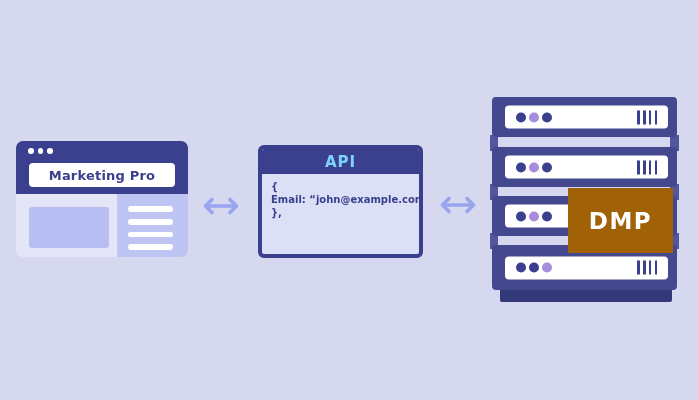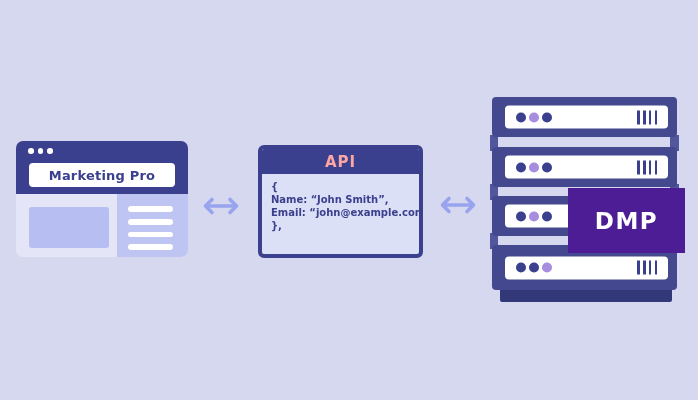--- a/index.html
+++ b/index.html
@@ -23,41 +23,41 @@
   
   .arrow{position:absolute;width:44px;height:20px;}
   .arrow svg{display:block;}
   .arrow-left{left:199px;top:196px;}
   .arrow-right{left:436px;top:195px;}
 
   
   .api{position:absolute;left:258px;top:145px;width:165px;height:113px;box-sizing:border-box;
     border:4px solid #3b408e;border-radius:6px;background:#dce0f6;overflow:hidden;}
   .api-header{height:25px;background:#3b408e;display:flex;align-items:center;justify-content:center;
-    color:#fca5a5;font-weight:bold;font-size:15px;letter-spacing:1px;}
+    color:#7dd3fc;font-weight:bold;font-size:15px;letter-spacing:1px;}
   .api-body{padding:6px 4px 0 9px;}
   .api-line{color:#3b408e;font-size:10px;line-height:13px;font-weight:600;white-space:nowrap;}
 
   
   .rack{position:absolute;left:489px;top:97px;width:192px;height:206px;}
   .bracket{position:absolute;width:8px;height:16px;background:#51569d;}
   .bracket.l{left:1px;}.bracket.r{left:181px;width:9px;}
   .bk1{top:38px;}.bk2{top:87px;}.bk3{top:136px;}
   .rack-base{position:absolute;left:11px;top:188px;width:172px;height:17px;background:#333878;border-radius:2px;}
   .unit{position:absolute;left:3px;width:185px;height:40px;background:#44498f;border-radius:4px;}
   .u1{top:0;}.u2{top:50px;}.u3{top:99px;}.u4{top:148px;height:45px;}
   .faceplate{position:absolute;left:13px;top:50%;transform:translateY(-50%);width:163px;height:23px;
     background:#fff;border-radius:4px;display:flex;align-items:center;}
   .sdots{display:flex;gap:3px;margin-left:11px;}
   .sdot{width:10px;height:10px;border-radius:50%;}
   .sdot[data-color="navy"]{background:#3b408e;}
   .sdot[data-color="purple"]{background:#a78ddd;}
   .vents{position:absolute;right:11px;top:50%;transform:translateY(-50%);display:flex;gap:3.2px;}
   .vent{width:2.5px;height:14px;background:#3b408e;}
-  .dmp{position:absolute;left:79px;top:91px;width:117px;height:65px;background:#4c1d95;z-index:5;
+  .dmp{position:absolute;left:79px;top:91px;width:105px;height:65px;background:#a16207;z-index:5;
     display:flex;align-items:center;justify-content:center;color:#fff;font-weight:bold;font-size:23px;letter-spacing:1.5px;}
 </style>
 </head>
 <body>
 
 <div class="canvas">
 
   <div class="browser">
     <div class="browser-header">
       <div class="win-dots">
@@ -89,21 +89,20 @@
       </g>
     </svg>
   </div>
 
   <div class="api">
     <div class="api-header">
       <span>API</span>
     </div>
     <div class="api-body">
       <div class="api-line">{</div>
-      <div class="api-line">Name: “John Smith”,</div>
       <div class="api-line">Email: “john@example.com”</div>
       <div class="api-line">},</div>
     </div>
   </div>
 
   <div class="arrow arrow-right">
     <svg viewBox="0 0 44 20" width="44" height="20">
       <g stroke="#98a4ee" stroke-width="3.6" stroke-linecap="round" stroke-linejoin="round" fill="none">
         <path d="M7 10 H37"></path>
         <path d="M13 3.5 L6.5 10 L13 16.5"></path>

